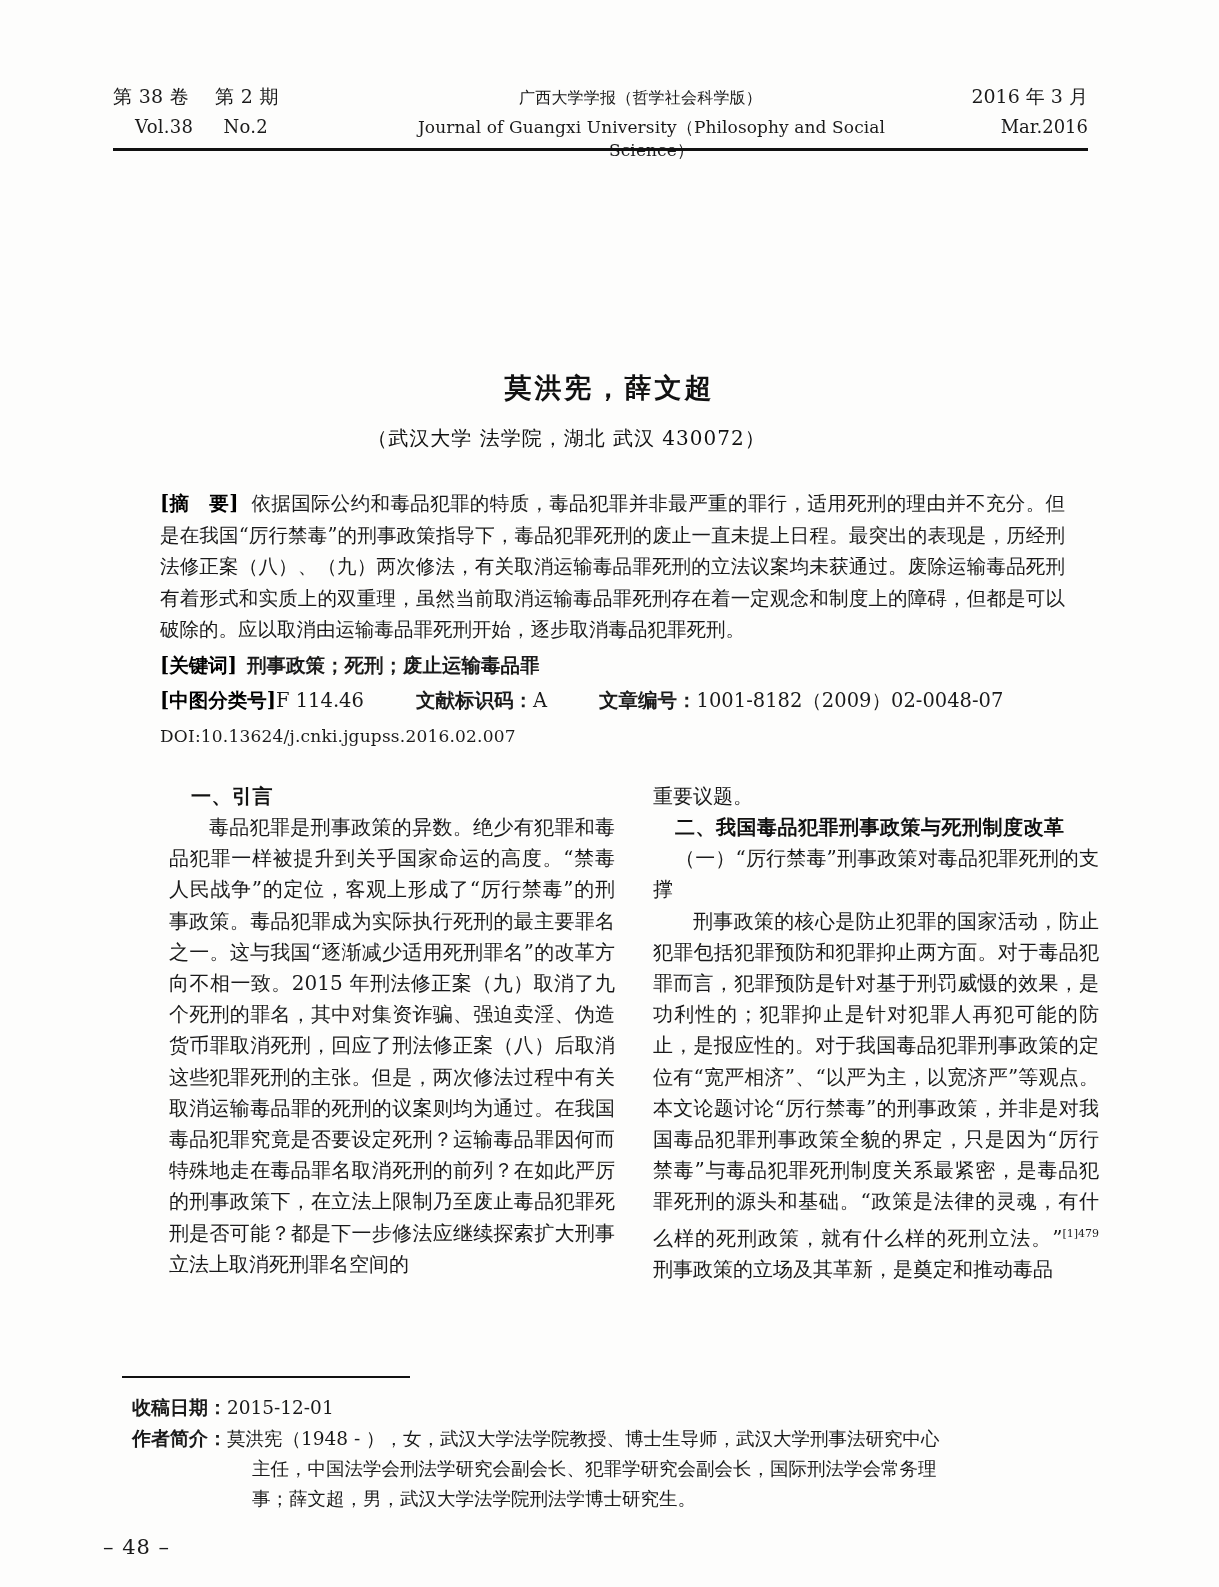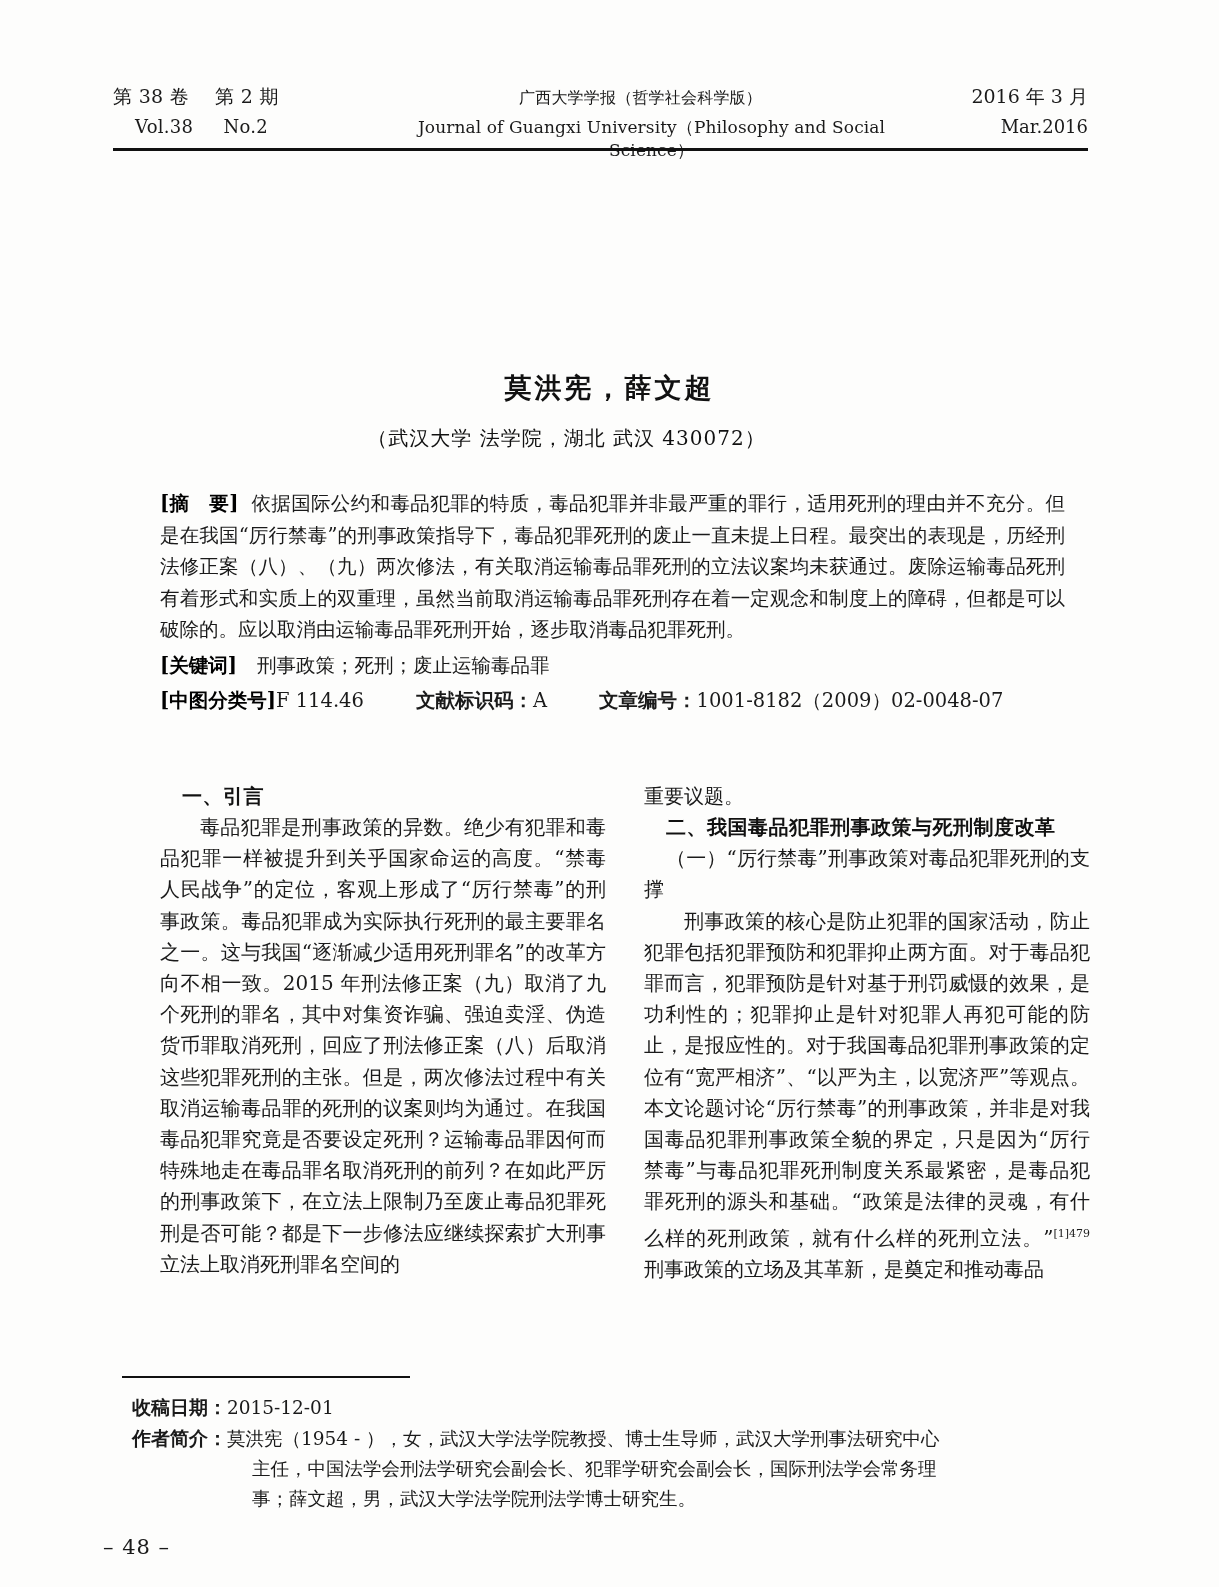--- a/index.html
+++ b/index.html
@@ -125,21 +125,21 @@
   .lbl {
     font-weight: bold;
     color: #000;
     text-align: right;
   }
   .kw-line {
     margin-top: 4px;
     font-size: 19.5px;
     line-height: 31.5px;
   }
-  .kw-line .kwtext { margin-left: 20px; }
+  .kw-line .kwtext { margin-left: 10px; font-weight: bold; }
   .class-line {
     margin-top: 4px;
     font-size: 19.5px;
     line-height: 31.5px;
     display: flex;
     align-items: baseline;
   }
   .class-line .seg1 { margin-right: 52px; }
   .class-line .seg2 { margin-right: 52px; font-weight: bold; }
   .class-line .seg2 .v { font-weight: normal; }
@@ -148,21 +148,21 @@
   .doi-line {
     margin-top: 9px;
     font-size: 17px;
     letter-spacing: 0.2px;
     color: #1a1a1a;
   }
 
   
   .body-cols {
     position: absolute;
-    left: 160px;
+    left: 169px;
     top: 781px;
     width: 930px;
     height: 565px;
     display: flex;
     gap: 38px;
   }
   .col {
     width: 446px;
   }
   .sec-head {
@@ -269,20 +269,21 @@
       <span class="lbl">[摘　要]</span>&nbsp;&nbsp;<span>依据国际公约和毒品犯罪的特质，毒品犯罪并非最严重的罪行，适用死刑的理由并不充分。但是在我国“厉行禁毒”的刑事政策指导下，毒品犯罪死刑的废止一直未提上日程。最突出的表现是，历经刑法修正案（八）、（九）两次修法，有关取消运输毒品罪死刑的立法议案均未获通过。废除运输毒品死刑有着形式和实质上的双重理，虽然当前取消运输毒品罪死刑存在着一定观念和制度上的障碍，但都是可以破除的。应以取消由运输毒品罪死刑开始，逐步取消毒品犯罪死刑。</span>
     </div>
     <div class="kw-line">
       <span class="lbl">[关键词]</span><span class="kwtext">刑事政策；死刑；废止运输毒品罪</span>
     </div>
     <div class="class-line">
       <span class="seg1"><span class="lbl">[中图分类号]</span><span>F 114.46</span></span>
       <span class="seg2"><span>文献标识码：</span><span class="v">A</span></span>
       <span class="seg3"><span>文章编号：</span><span class="v">1001-8182（2009）02-0048-07</span></span>
     </div>
+    <div class="doi-line">DOI:10.13624/j.cnki.jgupss.2016.02.007</div>
   </div>
 
   <div class="body-cols">
 
     <div class="col">
       <div class="sec-head">一、引言</div>
       <div class="para indent">毒品犯罪是刑事政策的异数。绝少有犯罪和毒品犯罪一样被提升到关乎国家命运的高度。“禁毒人民战争”的定位，客观上形成了“厉行禁毒”的刑事政策。毒品犯罪成为实际执行死刑的最主要罪名之一。这与我国“逐渐减少适用死刑罪名”的改革方向不相一致。2015 年刑法修正案（九）取消了九个死刑的罪名，其中对集资诈骗、强迫卖淫、伪造货币罪取消死刑，回应了刑法修正案（八）后取消这些犯罪死刑的主张。但是，两次修法过程中有关取消运输毒品罪的死刑的议案则均为通过。在我国毒品犯罪究竟是否要设定死刑？运输毒品罪因何而特殊地走在毒品罪名取消死刑的前列？在如此严厉的刑事政策下，在立法上限制乃至废止毒品犯罪死刑是否可能？都是下一步修法应继续探索扩大刑事立法上取消死刑罪名空间的</div>
     </div>
 
     <div class="col">
@@ -295,21 +296,21 @@
   </div>
 
   <div class="fn-rule"></div>
   <div class="footnote">
     <div class="fn-row">
       <span class="fn-key">收稿日期：</span>
       <span>2015-12-01</span>
     </div>
     <div class="fn-row">
       <span class="fn-key">作者简介：</span>
-      <span class="fn-val">莫洪宪（1954 - ），女，武汉大学法学院教授、博士生导师，武汉大学刑事法研究中心</span>
+      <span class="fn-val">莫洪宪（1948 - ），女，武汉大学法学院教授、博士生导师，武汉大学刑事法研究中心</span>
     </div>
     <div class="fn-hang">主任，中国法学会刑法学研究会副会长、犯罪学研究会副会长，国际刑法学会常务理</div>
     <div class="fn-hang">事；薛文超，男，武汉大学法学院刑法学博士研究生。</div>
   </div>
 
   <div class="pageno">– 48 –</div>
 
 </div>
 
 </body></html>

